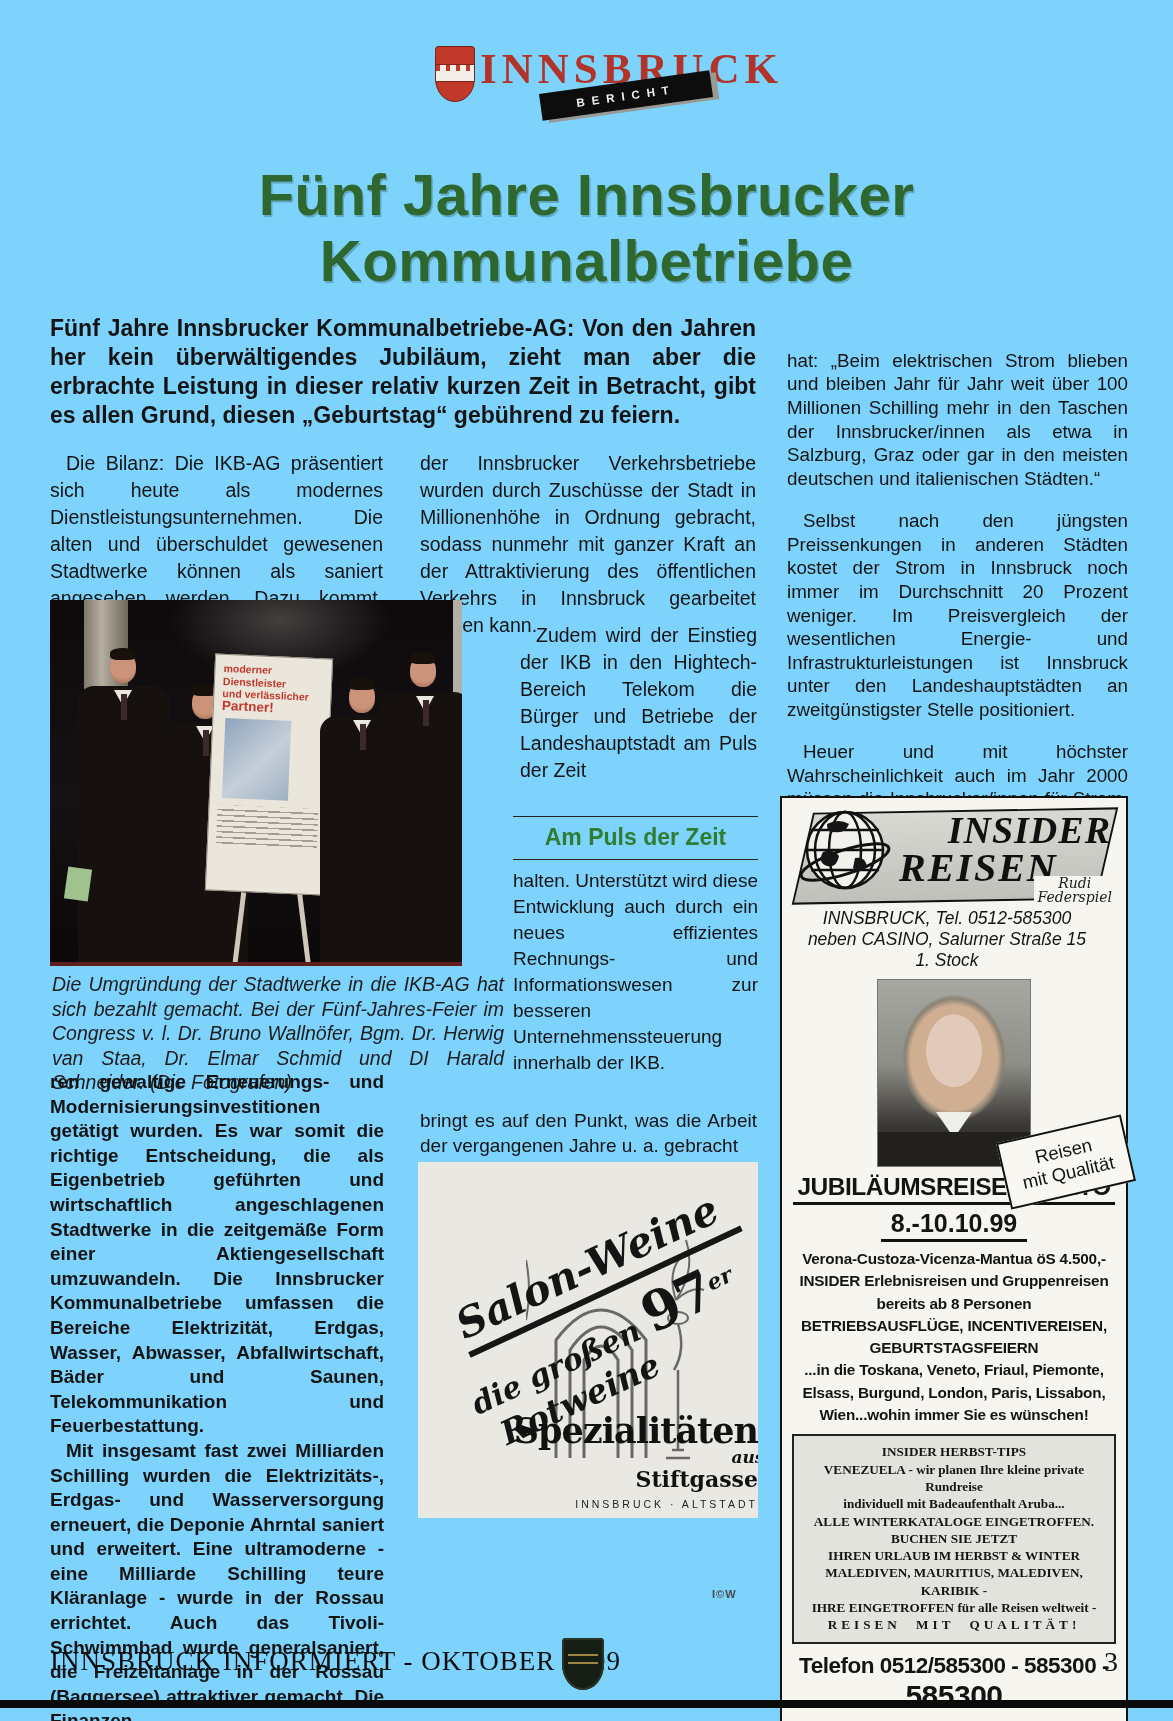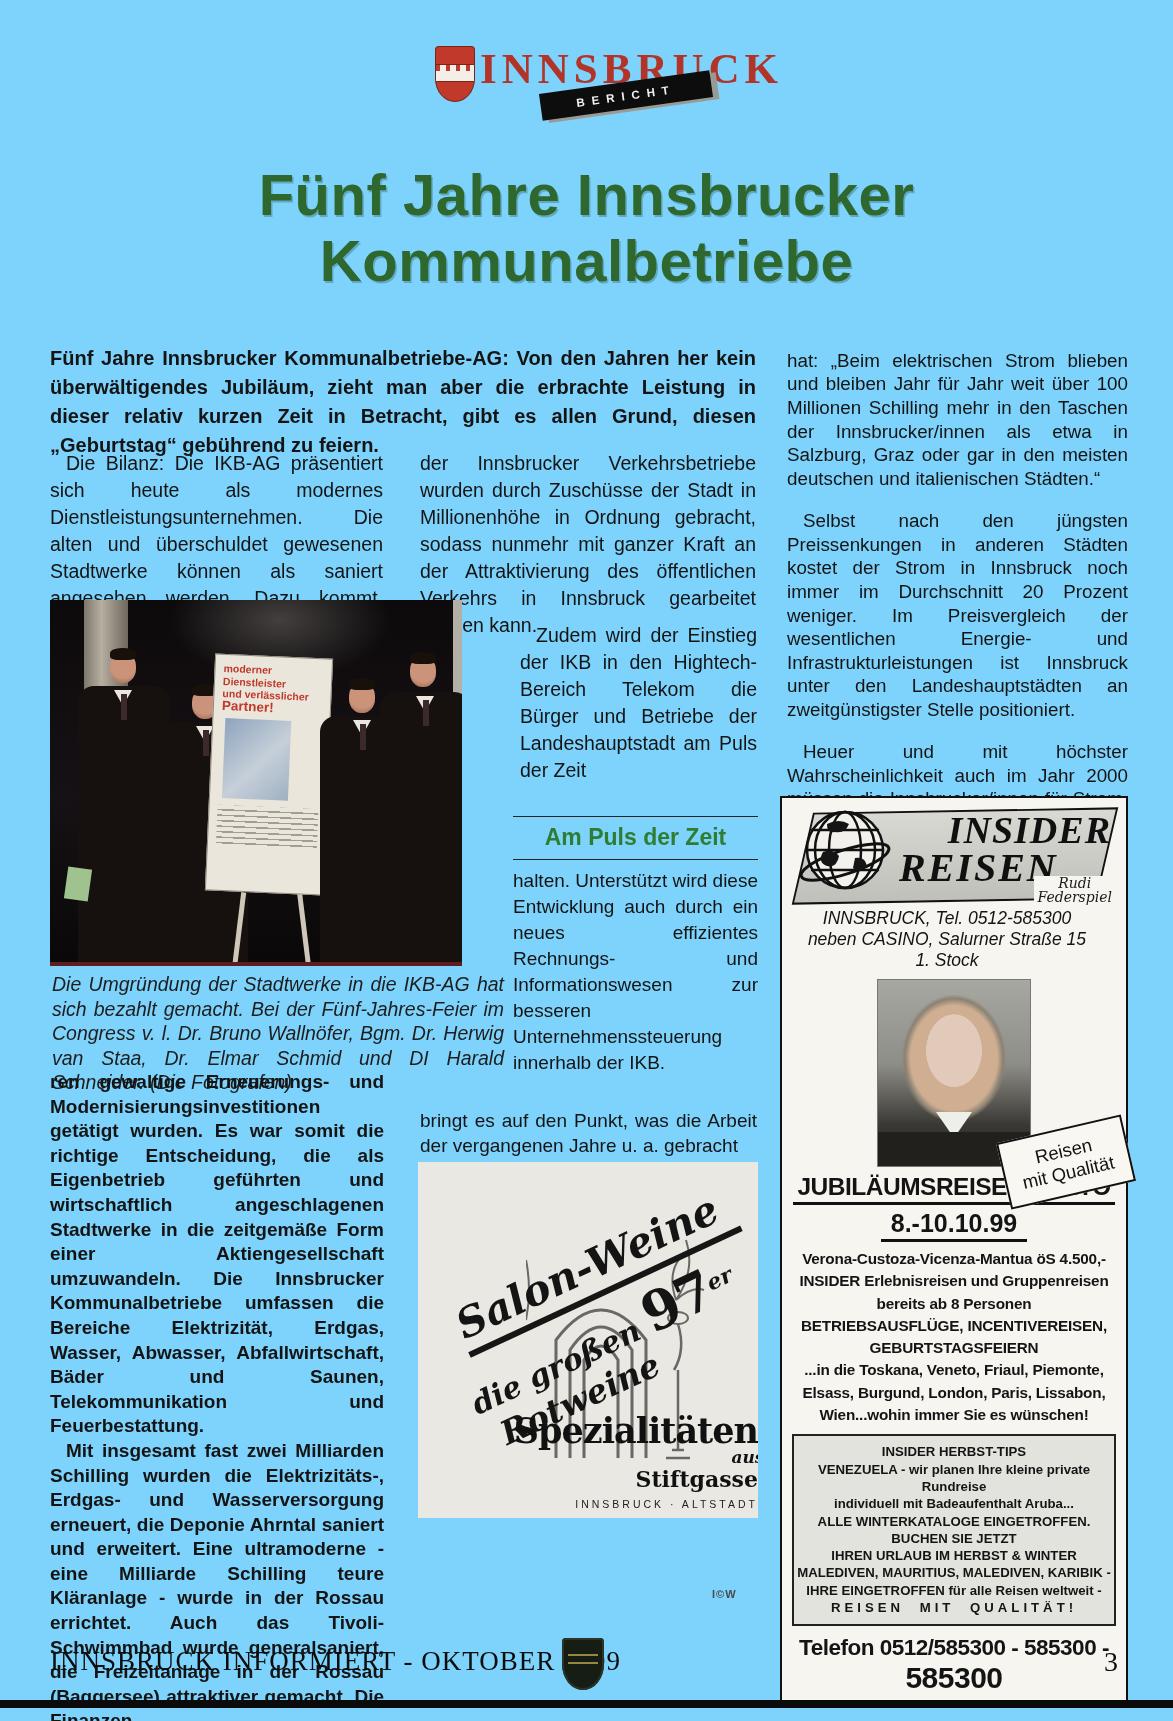--- a/index.html
+++ b/index.html
@@ -15,21 +15,21 @@
           background-size:100% 6px;background-repeat:no-repeat;background-position:0 0;}
   .masthead-title{left:480px;top:44px;font-family:"Liberation Serif",serif;font-size:43px;
           color:#b23327;letter-spacing:5px;font-weight:600;}
   .banner{left:540px;top:82px;width:172px;height:27px;background:#0d0d0d;transform:rotate(-8deg);
           display:flex;align-items:center;justify-content:center;box-shadow:6px 3px 0 #9a9a94;}
   .banner span{color:#f2f2f2;font-size:11.5px;letter-spacing:7px;font-weight:bold;}
   
   .headline{left:60px;top:162px;width:1053px;text-align:center;font-weight:bold;font-size:58px;
           line-height:66px;color:#2e682e;text-shadow:1.5px 1.5px 0 rgba(20,40,20,.25);letter-spacing:.5px;}
   
-  .lead{left:50px;top:344px;width:706px;font-weight:bold;font-size:20px;line-height:29px;text-align:justify;}
+  .lead{left:50px;top:314px;width:706px;font-weight:bold;font-size:23px;line-height:29px;text-align:justify;}
   .bt{font-size:19.5px;line-height:27px;text-align:justify;hyphens:auto;-webkit-hyphens:auto;}
   .bt p,.bts p{margin:0;}
   .bts{font-size:19px;line-height:24.6px;text-align:justify;hyphens:auto;-webkit-hyphens:auto;}
   .bt3{font-size:18.8px;line-height:23.6px;text-align:justify;hyphens:auto;-webkit-hyphens:auto;}
   .indent{text-indent:16px;}
   .subhead-block{text-align:center;}
   .rule{height:0;border-top:1.5px solid #222;}
   .subhead{color:#2e7d32;font-weight:bold;font-size:23px;padding:7px 0 8px;}
   .caption{font-style:italic;font-size:19.5px;line-height:24.5px;color:#1d1d1d;text-align:justify;}
   
@@ -99,21 +99,21 @@
           border-left:18px solid transparent;border-right:18px solid transparent;border-top:26px solid #efefe9;}
   .iphoto .jacket{position:absolute;left:0;bottom:0;width:100%;height:34px;background:#22201c;}
   .badge{position:absolute;right:-4px;top:330px;width:112px;background:#f8f7f2;border:2.5px solid #111;
           transform:rotate(-13deg);padding:10px 6px;font-size:18.5px;line-height:22px;color:#131313;}
   .ititle{display:inline-block;font-weight:bold;font-size:24.5px;letter-spacing:-.5px;
           border-bottom:3px solid #111;padding:0 4px 1px;line-height:28px;margin-top:2px;}
   .ititle2{display:inline-block;font-weight:bold;font-size:25px;border-bottom:3px solid #111;
           padding:0 10px 1px;line-height:30px;margin-top:3px;}
   .ipromo{margin-top:6px;font-weight:bold;font-size:15.3px;line-height:22.3px;letter-spacing:-.2px;}
   .itips{margin:8px 4px 0;background:#e3e3dd;border:2px solid #222;padding:7px 3px 8px;
-          font-weight:bold;font-size:13.2px;line-height:17.3px;}
+          font-weight:bold;font-size:13.2px;line-height:17.3px;font-family:Liberation Serif, serif;}
   .itips .sp{letter-spacing:4px;word-spacing:8px;}
   .iphone{margin-top:9px;font-weight:bold;font-size:22.5px;letter-spacing:-.5px;}
   .iphone .big{font-size:30px;}
   
   .footer-left{left:50px;top:1646px;font-family:"Liberation Serif",serif;font-size:27px;letter-spacing:1px;color:#0d0d0d;}
   .femblem{left:562px;top:1638px;width:42px;height:52px;background:#161d14;border-radius:4px 4px 50% 50%;
           box-shadow:inset 0 0 0 2px #2c3425;}
   .femblem i{position:absolute;left:6px;right:6px;height:2px;background:#b9a14c;opacity:.8;}
   .fpage{left:1104px;top:1646px;font-family:"Liberation Serif",serif;font-size:28px;color:#0d0d0d;}
   .botrule{left:0;top:1700px;width:1173px;height:8px;background:#0b0b0b;}

